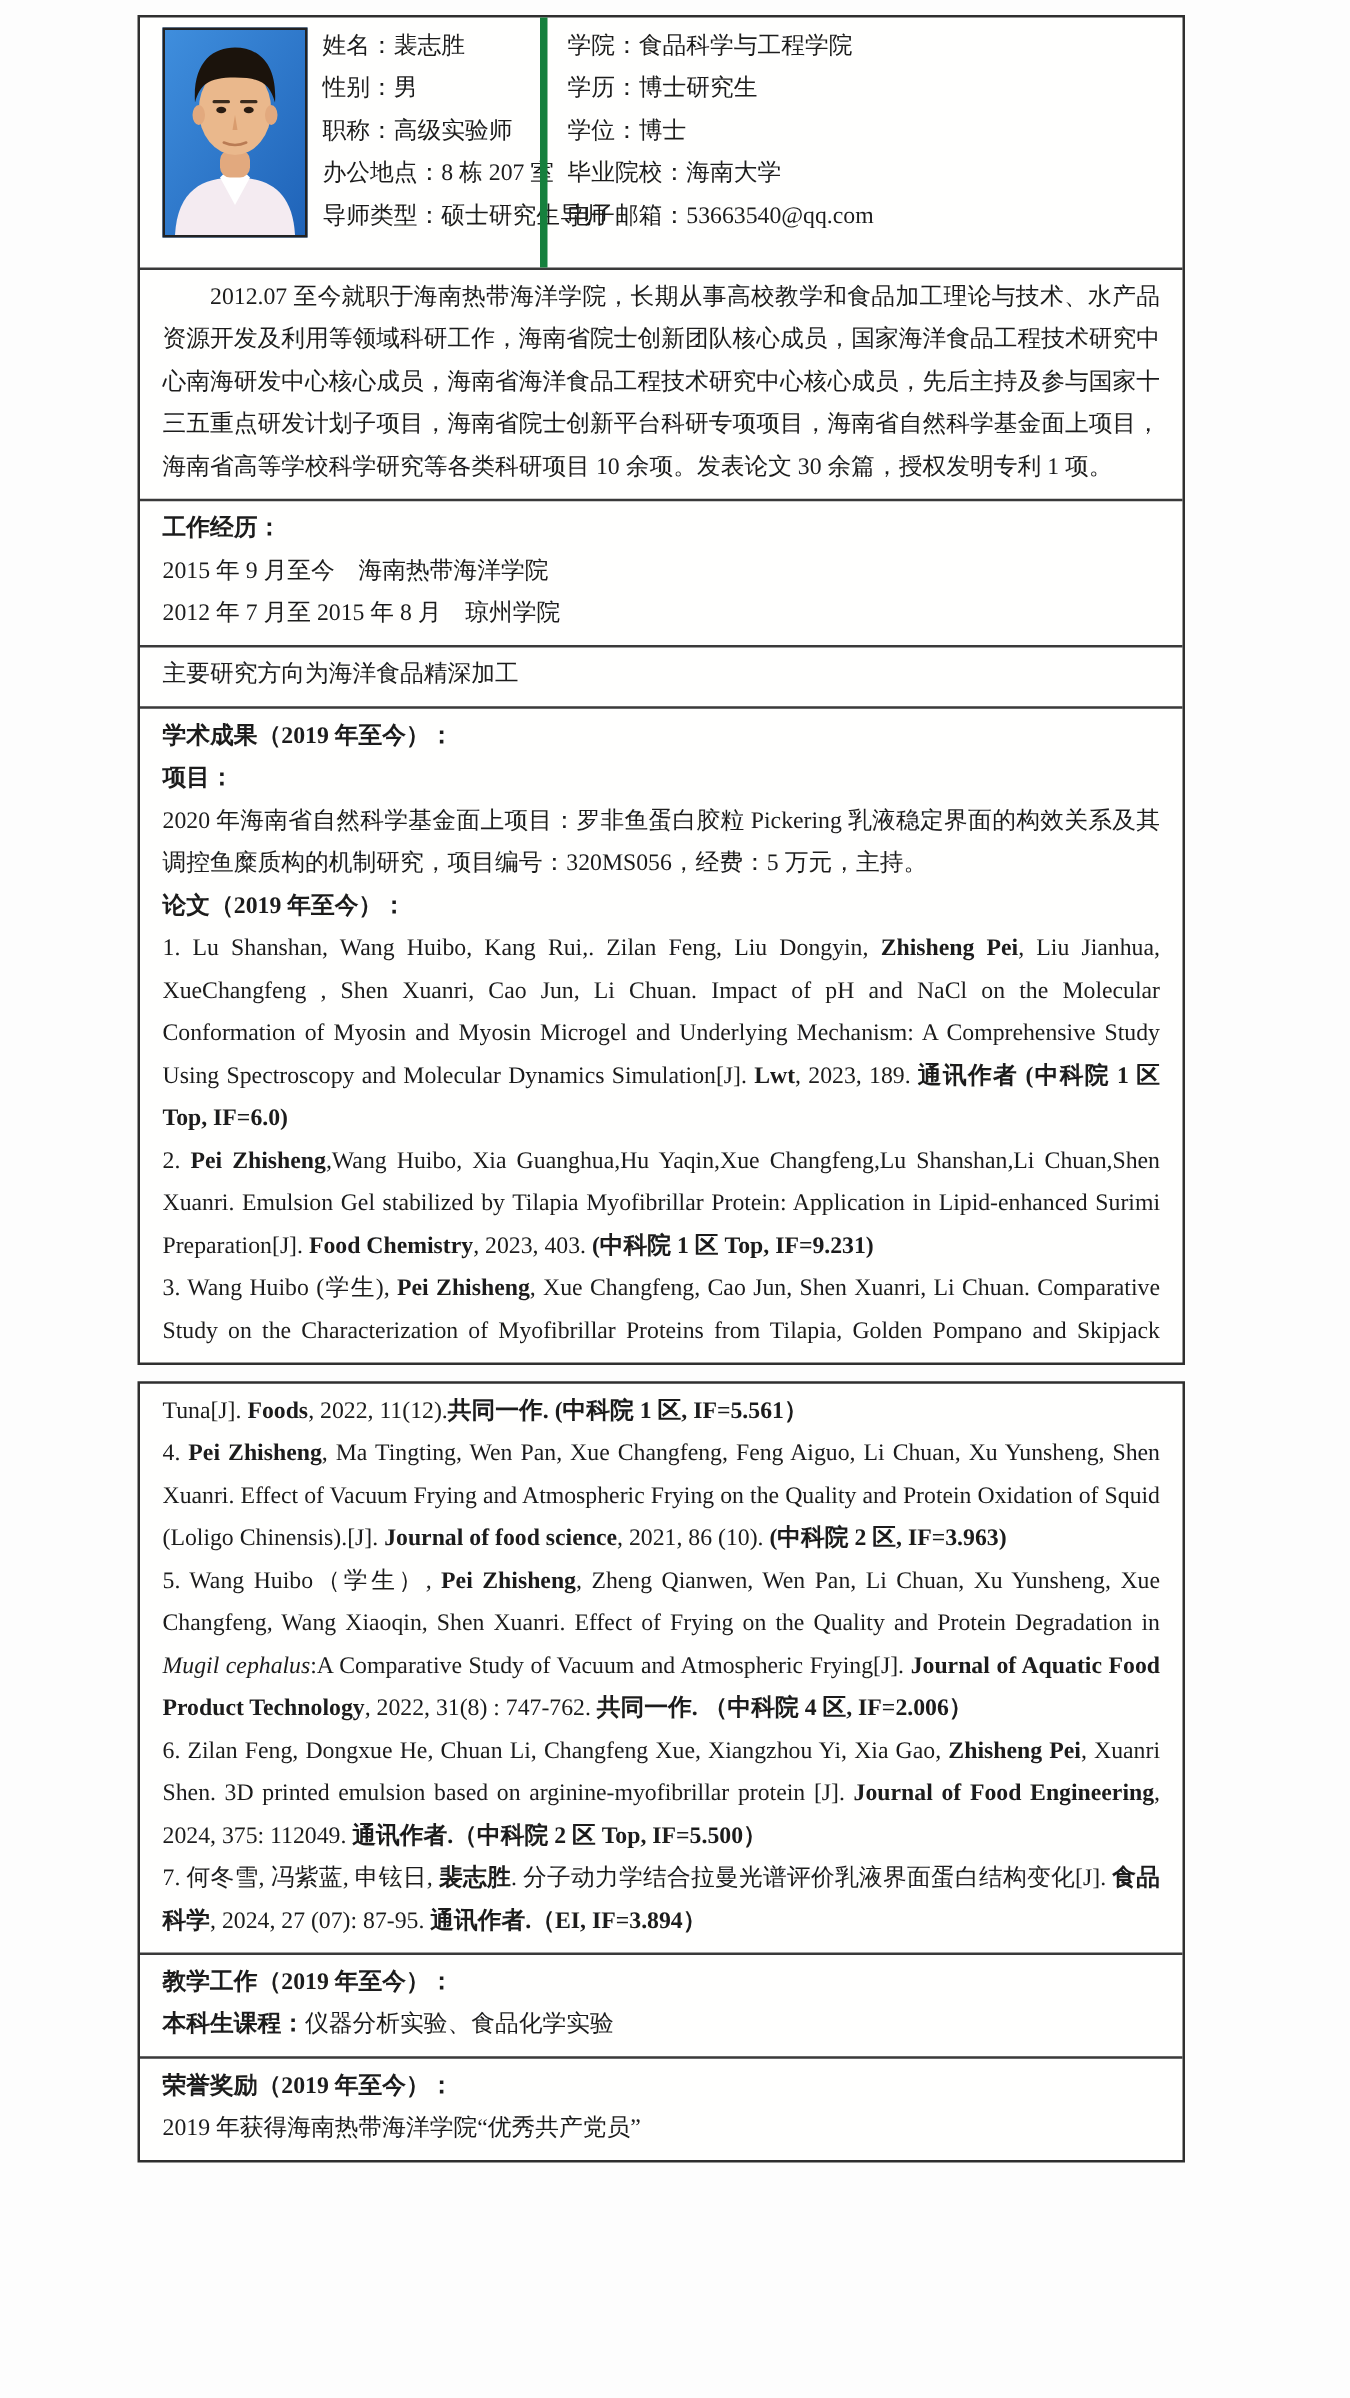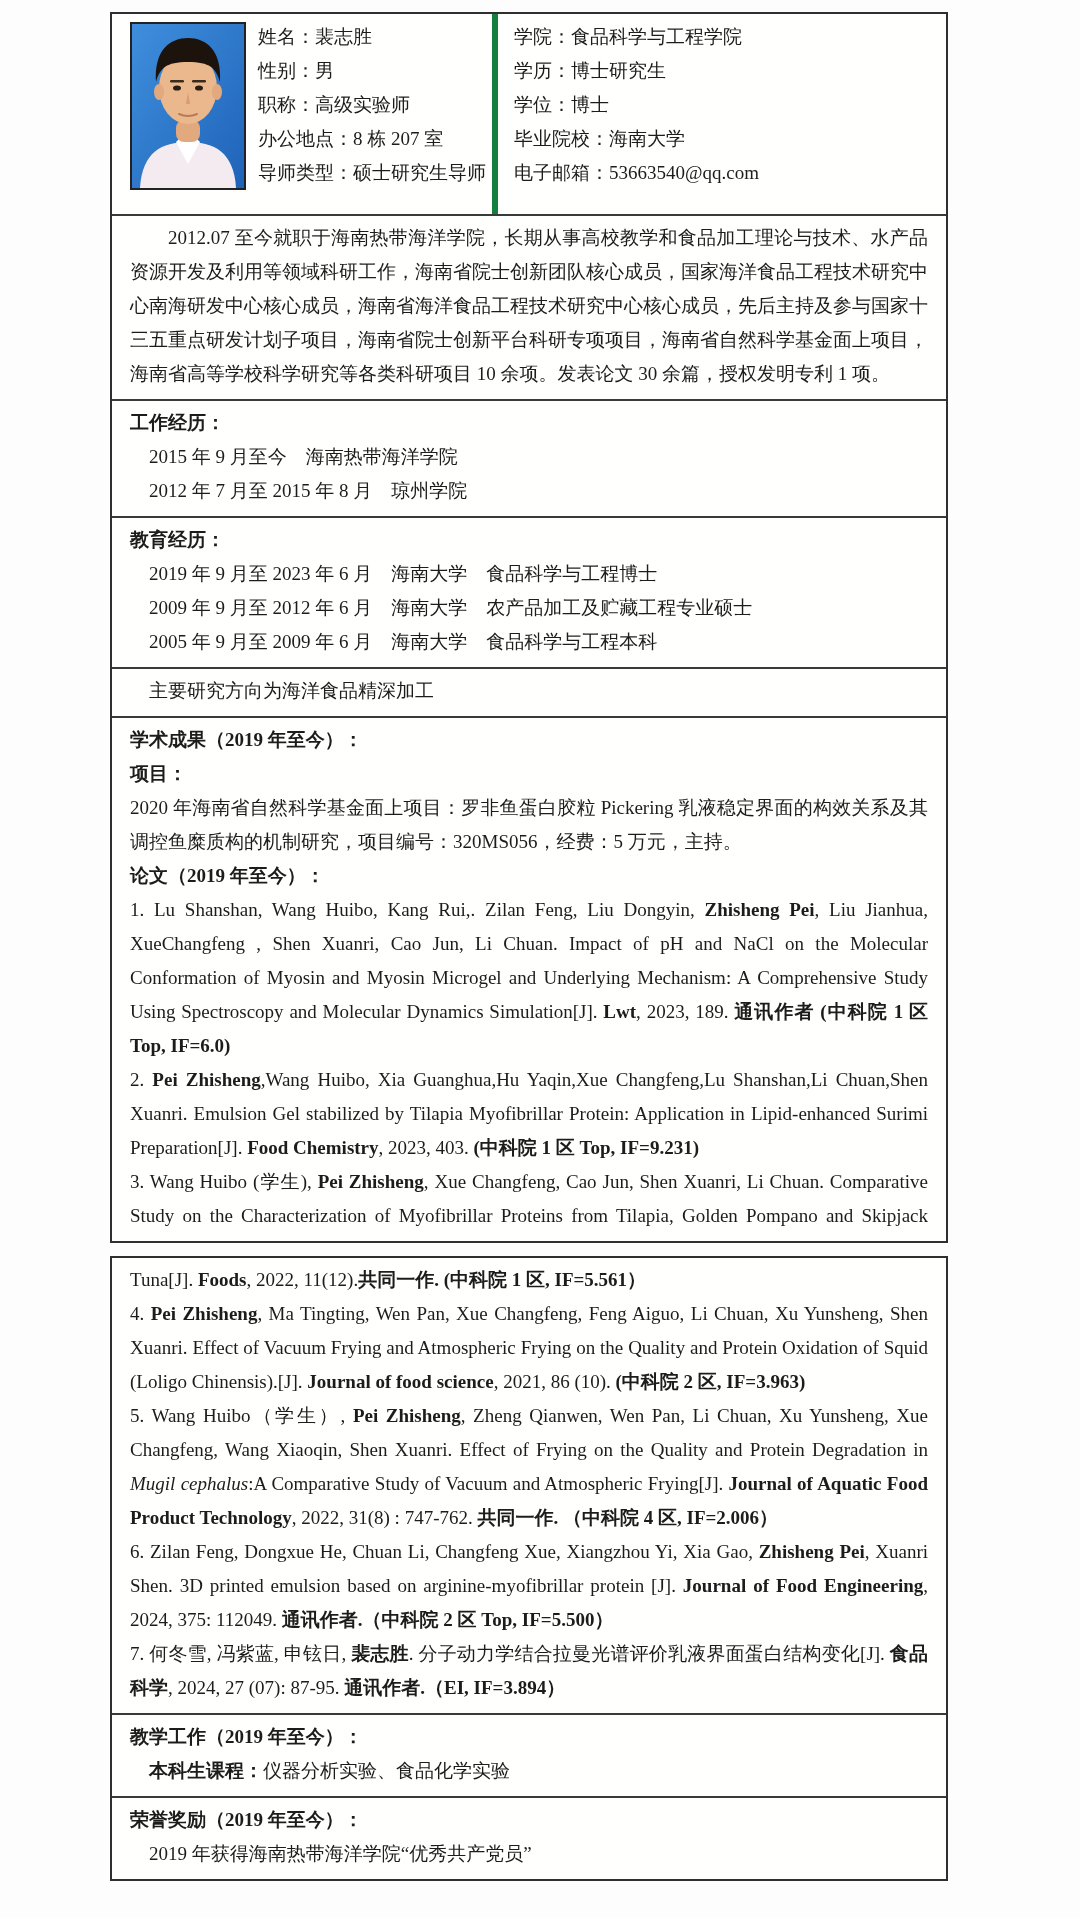--- a/index.html
+++ b/index.html
@@ -9,29 +9,29 @@
     font-family:"Liberation Serif","DejaVu Serif",serif;
   }
   .doc { position:absolute; left:110px; top:12px; width:838px; }
   .tbl { border:2px solid #2f2f2f; background:#fffffe; box-sizing:border-box; }
   .tbl1 { margin-bottom:13px; }
   .row { border-top:2px solid #3a3a3a; padding:5px 18px 8px 18px; font-size:19px; line-height:34px; }
   .row:first-child { border-top:none; }
 
   
   .header-row { display:flex; padding:0; }
-  .h-left { width:380px; box-sizing:border-box; display:flex; padding:6px 0 6px 18px; }
+  .h-left { width:320px; box-sizing:border-box; display:flex; padding:6px 0 6px 18px; }
   .h-right { flex:1; border-left:6px solid #15803d; padding:6px 0 24px 16px; }
   .photo { width:112px; height:164px; border:2px solid #222; margin-top:2px; flex:0 0 auto; background:#2b79cf; }
   .photo svg { display:block; }
   .fields { margin-left:12px; }
   .field { height:34px; line-height:34px; font-size:19px; white-space:nowrap; }
 
   .sec-title { font-weight:700; }
-  .line { white-space:pre-wrap;margin-left:19px; }
+  .line { white-space:pre-wrap; }
   .para { text-align:justify; margin:0; }
   .indent { text-indent:2em; }
   .just-last { text-align-last:justify; }
 </style>
 </head>
 <body>
 
 <div class="page">
   <div class="doc">
 
@@ -91,26 +91,20 @@
       <div class="row">
         <p class="para indent">2012.07 至今就职于海南热带海洋学院，长期从事高校教学和食品加工理论与技术、水产品资源开发及利用等领域科研工作，海南省院士创新团队核心成员，国家海洋食品工程技术研究中心南海研发中心核心成员，海南省海洋食品工程技术研究中心核心成员，先后主持及参与国家十三五重点研发计划子项目，海南省院士创新平台科研专项项目，海南省自然科学基金面上项目，海南省高等学校科学研究等各类科研项目 10 余项。发表论文 30 余篇，授权发明专利 1 项。</p>
       </div>
 
       <div class="row">
         <div class="sec-title">工作经历：</div>
         <div class="line">2015 年 9 月至今　海南热带海洋学院</div>
         <div class="line">2012 年 7 月至 2015 年 8 月　琼州学院</div>
       </div>
 
-      <div class="row">
-        <div class="sec-title">教育经历：</div>
-        <div class="line">2019 年 9 月至 2023 年 6 月　海南大学　食品科学与工程博士</div>
-        <div class="line">2009 年 9 月至 2012 年 6 月　海南大学　农产品加工及贮藏工程专业硕士</div>
-        <div class="line">2005 年 9 月至 2009 年 6 月　海南大学　食品科学与工程本科</div>
-      </div>
 
       <div class="row">
         <div class="line">主要研究方向为海洋食品精深加工</div>
       </div>
 
       <div class="row">
         <div class="sec-title">学术成果（2019 年至今）：</div>
         <div class="sec-title">项目：</div>
         <p class="para">2020 年海南省自然科学基金面上项目：罗非鱼蛋白胶粒 Pickering 乳液稳定界面的构效关系及其调控鱼糜质构的机制研究，项目编号：320MS056，经费：5 万元，主持。</p>
         <div class="sec-title">论文（2019 年至今）：</div>

